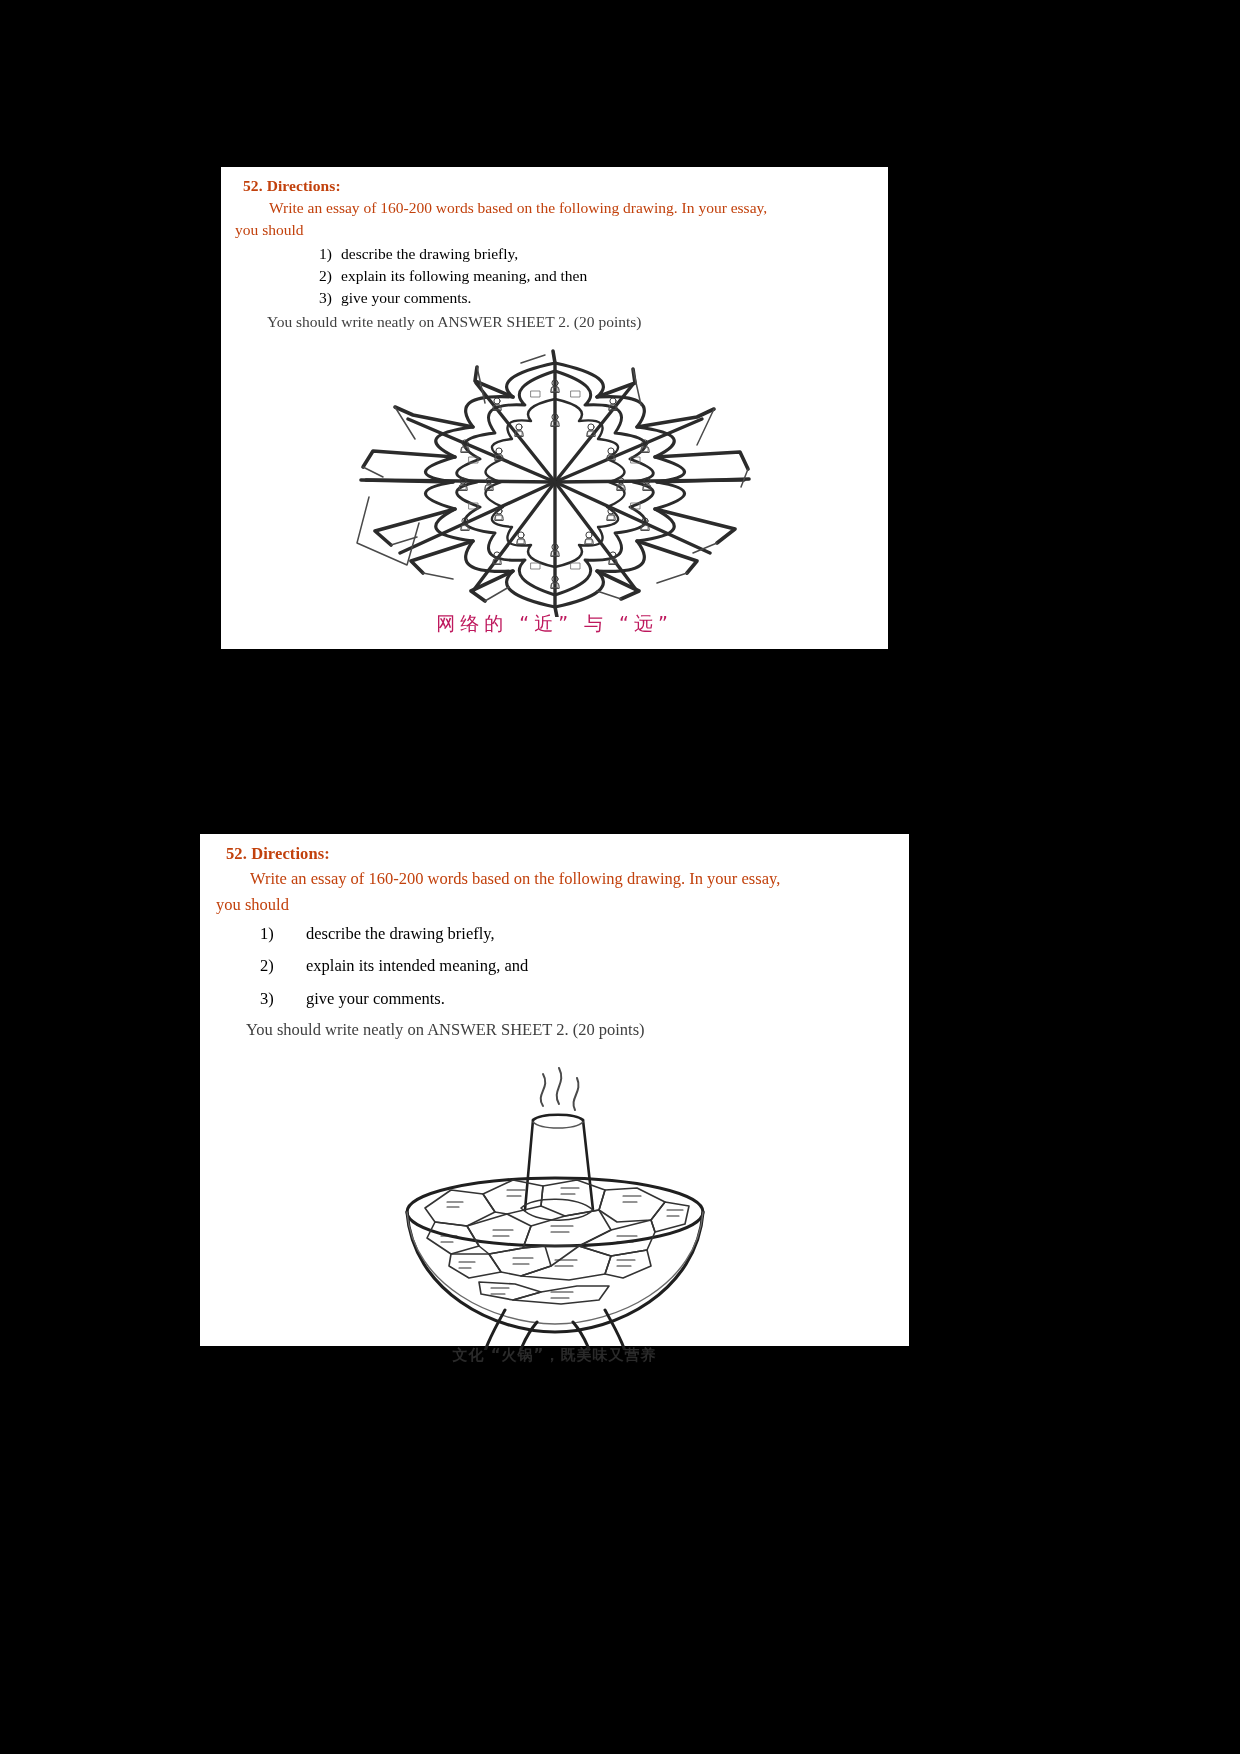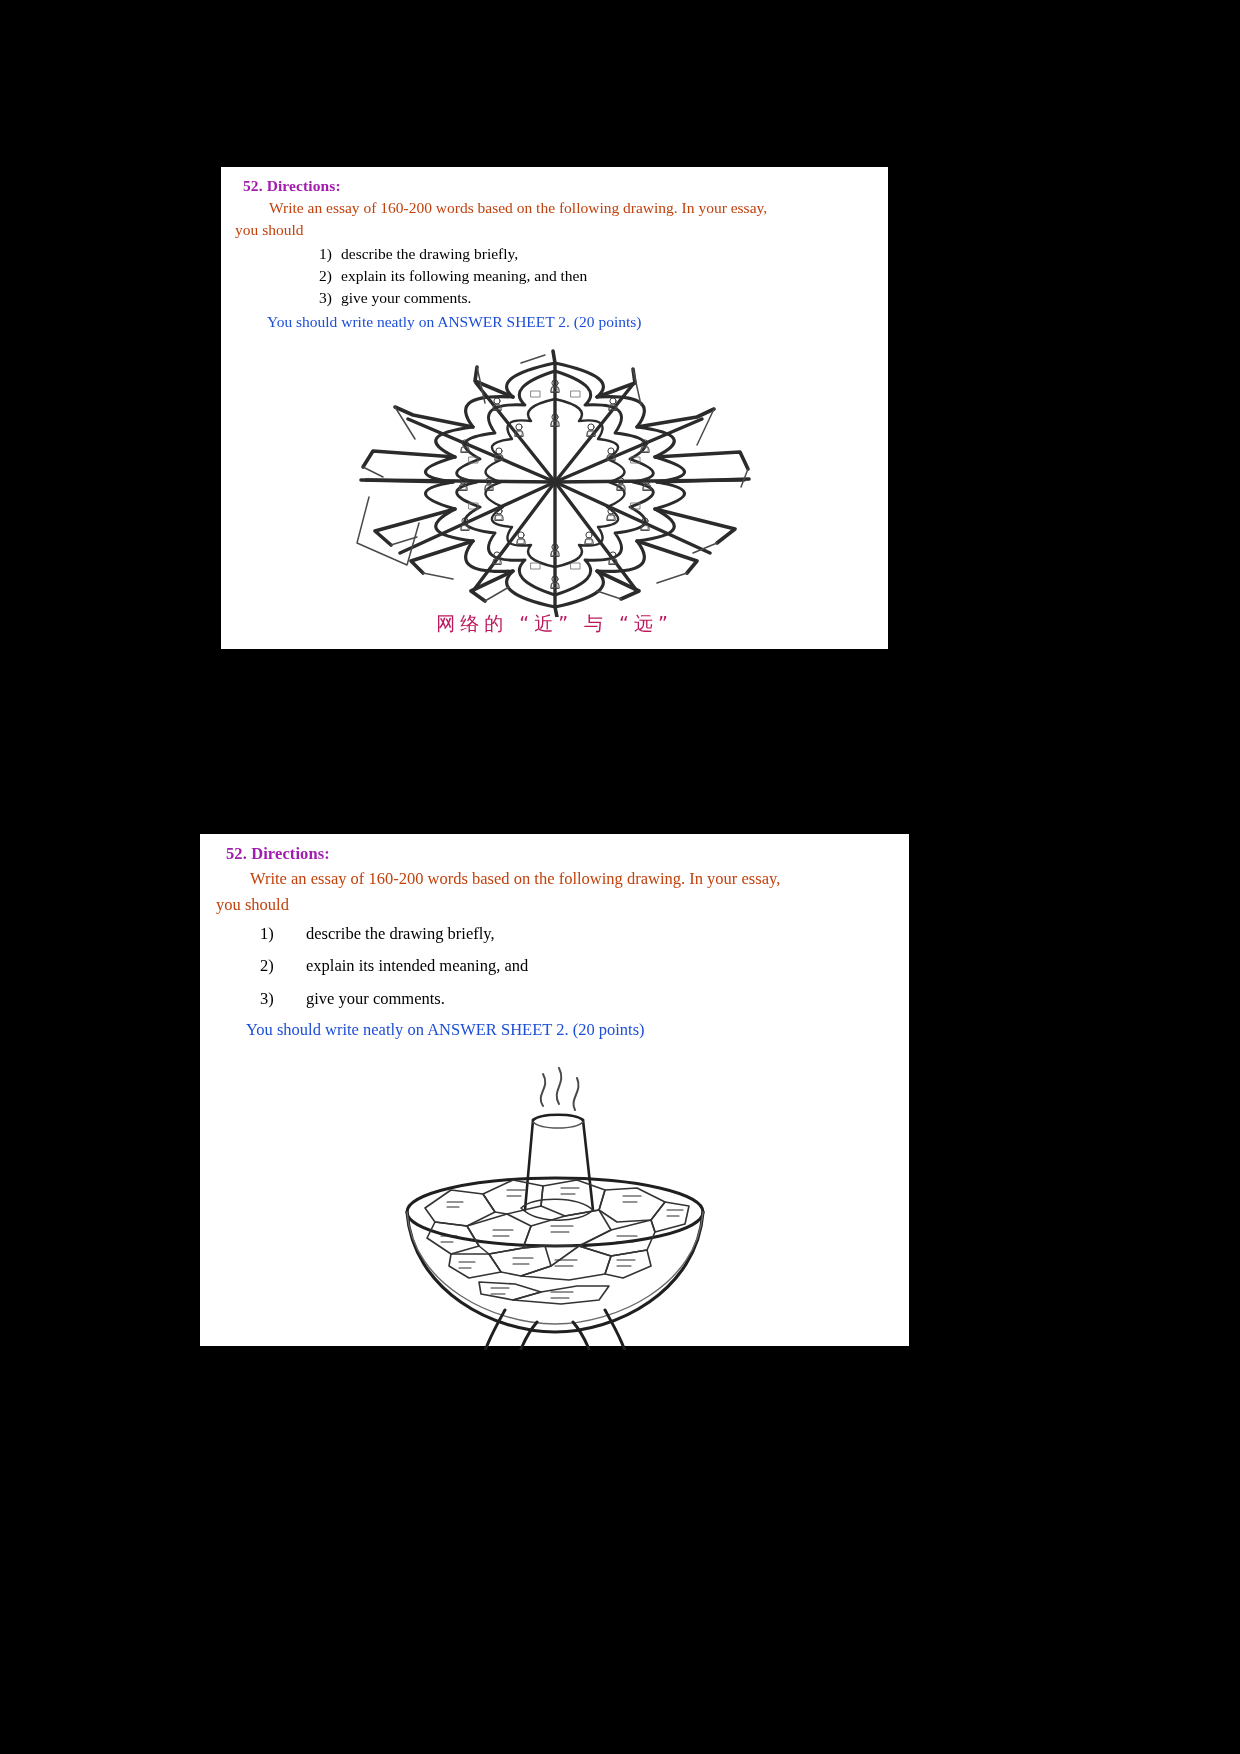--- a/index.html
+++ b/index.html
@@ -43,21 +43,21 @@
     top: 834px;
     width: 709px;
     height: 512px;
     padding: 10px 16px 0 16px;
   }
 
   .directions-head {
     font-weight: bold;
     font-size: 15.5px;
     letter-spacing: 0.1px;
-    color: #a21caf;
+    color: #c2410c;
     margin: 0 0 2px 8px;
   }
   #block-2 .directions-head { font-size: 16.5px; margin-left: 10px; }
 
   .para {
     font-size: 15.5px;
     color: #c2410c;
     line-height: 1.42;
     margin: 0;
     text-align: left;
@@ -82,21 +82,21 @@
     font-size: 16.5px;
     line-height: 1.55;
     margin-left: 44px;
     margin-bottom: 7px;
   }
   .req-num { display: inline-block; width: 22px; }
   #block-2 .req-num { width: 46px; }
 
   .closing {
     font-size: 15.5px;
-    color: #1d4ed8;
+    color: #404040;
     margin: 2px 0 0 32px;
     line-height: 1.42;
   }
   #block-2 .closing { font-size: 16.5px; margin-left: 30px; margin-top: 4px; }
 
   
   .drawing-wrap {
     position: relative;
     width: 100%;
   }
@@ -354,16 +354,17 @@
             <path d="M104,202 h16 M104,208 h12"></path>
             <path d="M158,198 h20 M158,204 h16"></path>
             <path d="M200,200 h22 M200,206 h18"></path>
             <path d="M262,200 h18 M262,206 h14"></path>
             <path d="M136,228 h18 M136,234 h14"></path>
             <path d="M196,232 h22 M196,238 h18"></path>
           </g>
         </g>
       </svg>
 
+      <div class="cn-caption" id="caption-2">文化 “火锅”，既美味又营养</div>
     </div>
   </div>
 
 </div>
 
 </body></html>

